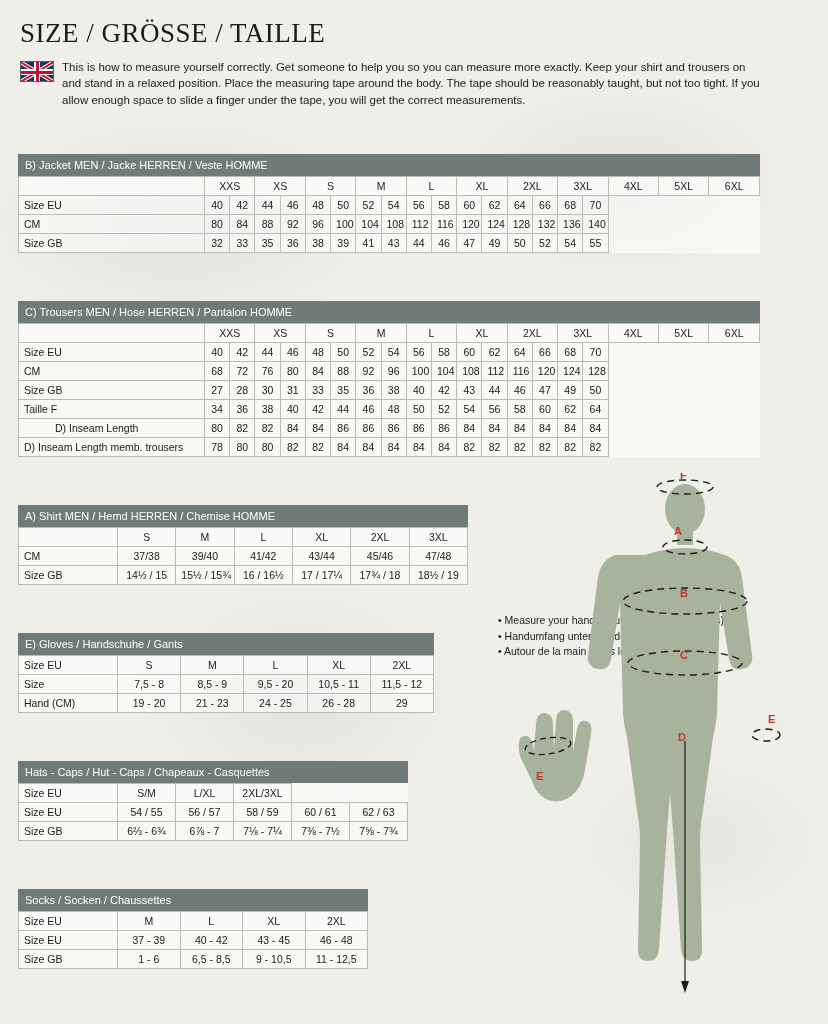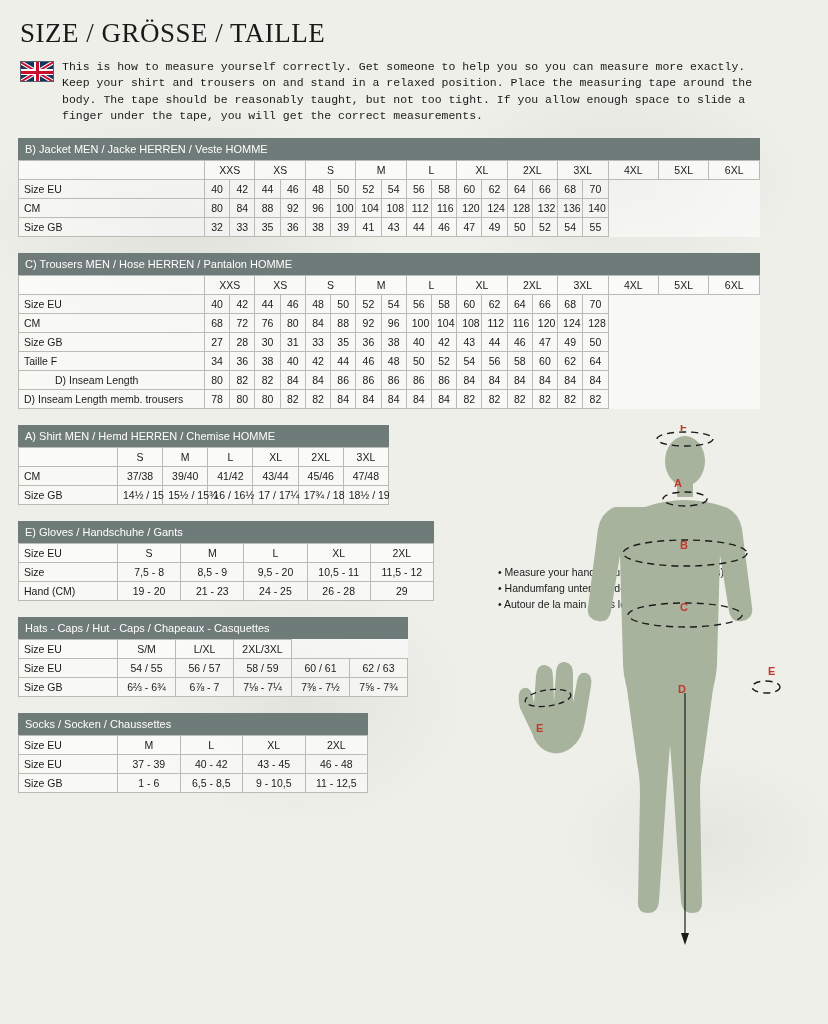--- a/index.html
+++ b/index.html
@@ -47,36 +47,37 @@
   .flag .d1,.flag .d2{position:absolute;left:50%;top:50%;width:46px;height:4px;background:#fff;transform-origin:center;}
   .flag .d1{transform:translate(-50%,-50%) rotate(31deg);}
   .flag .d2{transform:translate(-50%,-50%) rotate(-31deg);}
   .flag .r1,.flag .r2{position:absolute;left:50%;top:50%;width:46px;height:2px;background:#c8102e;transform-origin:center;}
   .flag .r1{transform:translate(-50%,-50%) rotate(31deg);}
   .flag .r2{transform:translate(-50%,-50%) rotate(-31deg);}
   .flag .cv{position:absolute;left:0;top:7px;width:100%;height:6px;background:#fff;}
   .flag .ch{position:absolute;top:0;left:13px;width:6px;height:100%;background:#fff;}
   .flag .cv2{position:absolute;left:0;top:8.5px;width:100%;height:3.5px;background:#c8102e;}
   .flag .ch2{position:absolute;top:0;left:14.5px;width:3.5px;height:100%;background:#c8102e;}
-  .intro p{margin:0;font-size:11.5px;line-height:1.42;font-family:Liberation Mono, monospace;}
+  .intro p{margin:0;font-size:11.5px;line-height:1.42;}
 
   table.sz{
     border-collapse:collapse;
     background:rgba(255,255,255,0.55);
     table-layout:fixed;
   }
   table.sz caption{
     caption-side:top;
     background:#6f7b78;
     color:#fff;
     text-align:left;
     font-size:11px;
     padding:4px 6px;
     border:1px solid #6f7b78;
     font-weight:normal;
+    margin-top:32px;
   }
   table.sz th, table.sz td{
     border:1px solid #b9bcb4;
     font-size:10.5px;
     padding:3px 5px;
     text-align:center;
     font-weight:normal;
     white-space:nowrap;
   }
   table.sz th.lbl, table.sz td.lbl{
@@ -340,21 +341,21 @@
             <td>82</td>
           </tr>
         </tbody>
     </table>
   </div>
 
   <div class="lower">
     <div class="left-col">
 
       <div class="block">
-        <table class="sz" id="tbl-shirt" style="width: 371px;">
+        <table class="sz" id="tbl-shirt" style="width: 450px;">
           <caption>A) Shirt MEN / Hemd HERREN / Chemise HOMME</caption>
           <tbody>
               <tr class="hdr">
                 <th class="lbl" style="width: 88px;"></th>
                 <th>S</th>
                 <th>M</th>
                 <th>L</th>
                 <th>XL</th>
                 <th>2XL</th>
                 <th>3XL</th>

